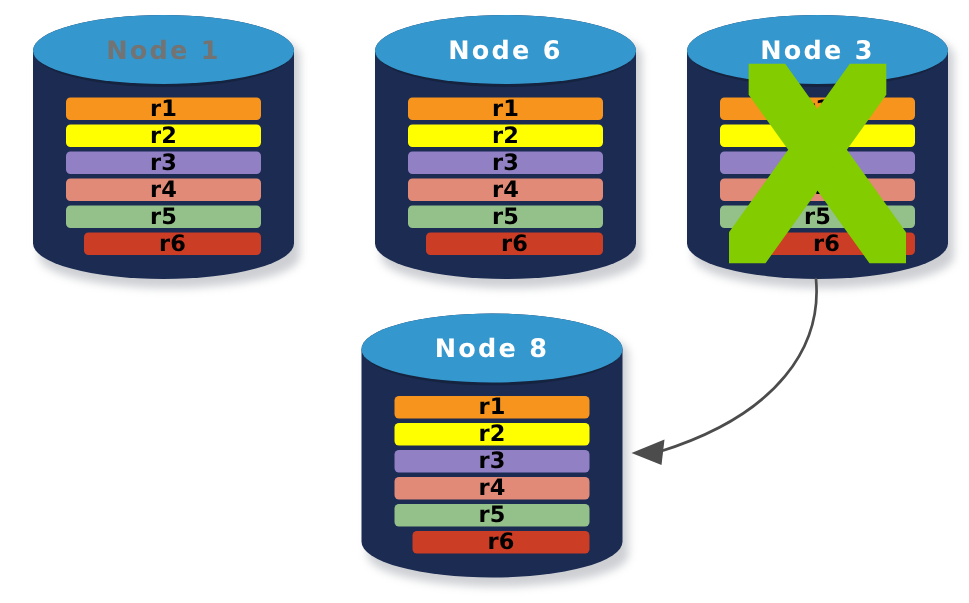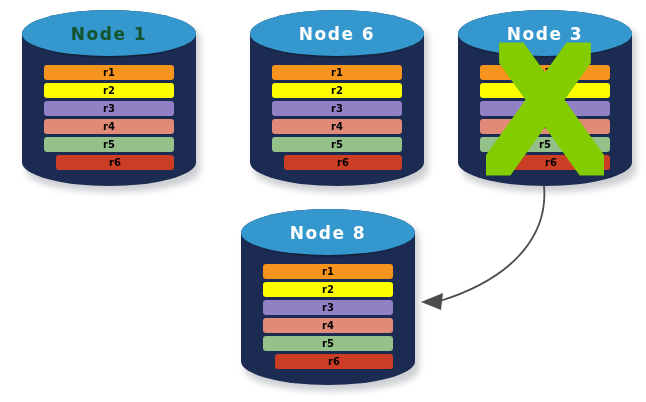--- a/index.html
+++ b/index.html
@@ -84,21 +84,21 @@
   }
   .bar {
     height: 15px;
     margin-bottom: 3px;
     border-radius: 3px;
     display: flex;
     align-items: center;
     justify-content: center;
     color: #000000;
     font-weight: bold;
-    font-size: 10px;
+    font-size: 15px;
     line-height: 1;
     box-sizing: border-box;
   }
   .bar:last-child { margin-bottom: 0; margin-left: 12px; }
 
   
   .x-mark {
     position: absolute;
     z-index: 6;
     pointer-events: none;
@@ -117,21 +117,21 @@
 </style>
 </head>
 <body>
 
 <div id="canvas">
 
   <div class="node" id="node-1" style="left: 22px; top: 10px; width: 174px; height: 176px;">
     <div class="node-shadow"></div>
     <div class="cyl-body" style="background: rgb(27, 43, 82);"></div>
     <div class="cyl-top" style="background: rgb(52, 152, 206);"></div>
-    <div class="cyl-title" style="color: #14532d;">Node  1</div>
+    <div class="cyl-title" style="color: #737373;">Node  1</div>
     <div class="bars" style="top: 55px;">
       <div class="bar" style="background: rgb(247, 148, 30);">r1</div>
       <div class="bar" style="background: rgb(255, 255, 0);">r2</div>
       <div class="bar" style="background: rgb(145, 128, 196);">r3</div>
       <div class="bar" style="background: rgb(224, 138, 119);">r4</div>
       <div class="bar" style="background: rgb(148, 192, 138);">r5</div>
       <div class="bar" style="background: rgb(204, 61, 38);">r6</div>
     </div>
   </div>
 

